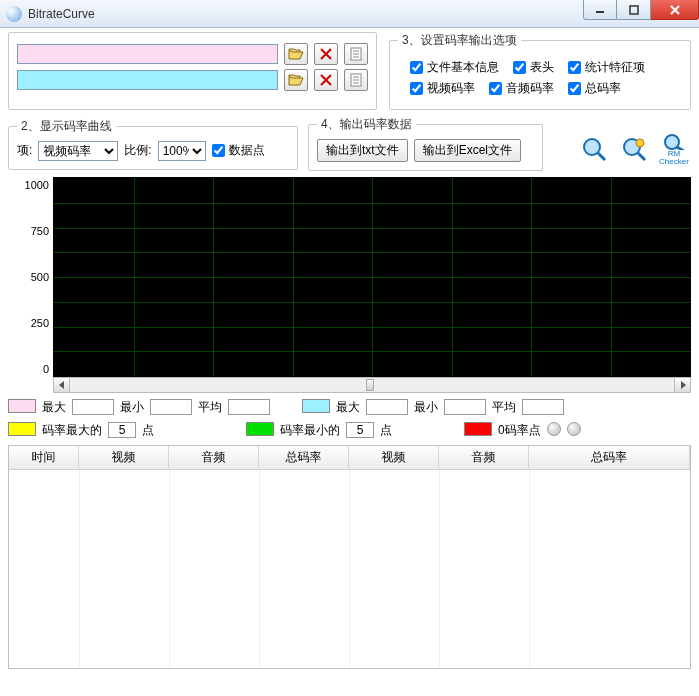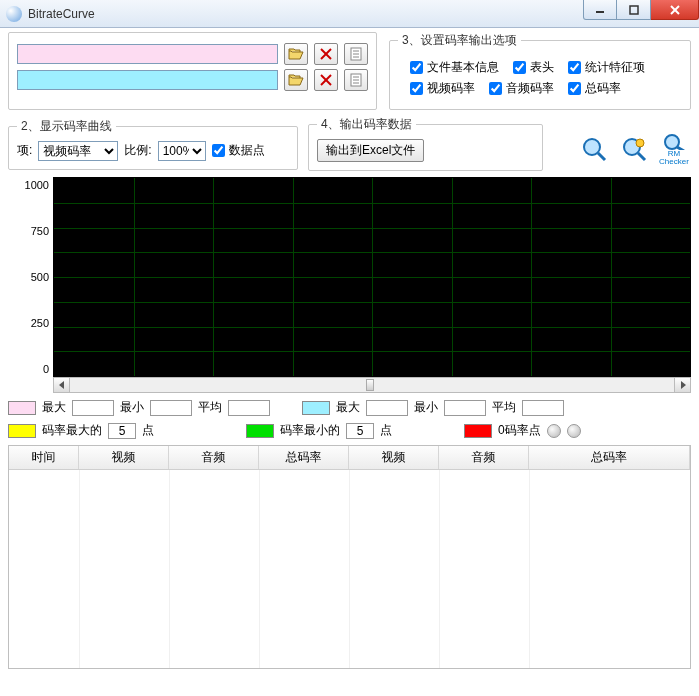--- a/index.html
+++ b/index.html
@@ -116,21 +116,21 @@
   .hline { position:absolute; left:0; right:0; height:1px; background:#004400;}
   .vline { position:absolute; top:0; bottom:0; width:1px; background:#004400;}
   .scrollbar {
     margin-left:45px; height:16px; border:1px solid #bbb; background:#efefef; display:flex;
   }
   .sb-btn { width:16px; background:linear-gradient(#fdfdfd,#dcdcdc); border-right:1px solid #bbb; display:flex;align-items:center;justify-content:center;}
   .sb-btn.r { border-right:none; border-left:1px solid #bbb;}
   .sb-track { flex:1; position:relative;}
   .sb-thumb { position:absolute; left:49%; top:1px; bottom:1px; width:8px; background:linear-gradient(#fdfdfd,#cfcfcf); border:1px solid #aaa;}
 
-  .stats-row { display:flex; align-items:center; gap:6px; margin-top:6px; flex-wrap:nowrap;}
+  .stats-row { display:flex; align-items:flex-start; gap:6px; margin-top:6px; flex-wrap:nowrap;}
   .swatch { width:28px; height:14px; border:1px solid #888;}
   .swatch.pink { background:#fddcf2;}
   .swatch.cyan { background:#9eefff;}
   .swatch.yellow { background:#ffff00;}
   .swatch.green { background:#00e000;}
   .swatch.red { background:#ff0000;}
   .val-box { width:42px; height:16px; border:1px solid #999; background:#fff;}
   .val-box.sm { width:28px; text-align:center; line-height:14px; background:#fff;}
   .indicator { width:14px; height:14px; border-radius:50%; background:radial-gradient(circle at 35% 35%, #fafafa, #b8b8b8); border:1px solid #999; display:inline-block;}
 
@@ -262,20 +262,21 @@
         <label class="chk">
             <input type="checkbox" checked="" style="">
             <span>数据点</span>
           </label>
       </div>
     </fieldset>
 
     <fieldset class="group grp4">
       <legend>4、输出码率数据</legend>
       <div class="grp-inline">
+        <button class="btn">输出到txt文件</button>
         <button class="btn">输出到Excel文件</button>
       </div>
     </fieldset>
 
     <div class="side-icons">
       <div class="side-icon">
         <svg width="28" height="28">
             <circle cx="12" cy="12" r="8" fill="#bde3ff" stroke="#1a6fb5" stroke-width="2"></circle>
             <line x1="18" y1="18" x2="25" y2="25" stroke="#1a6fb5" stroke-width="3"></line>
           </svg>

